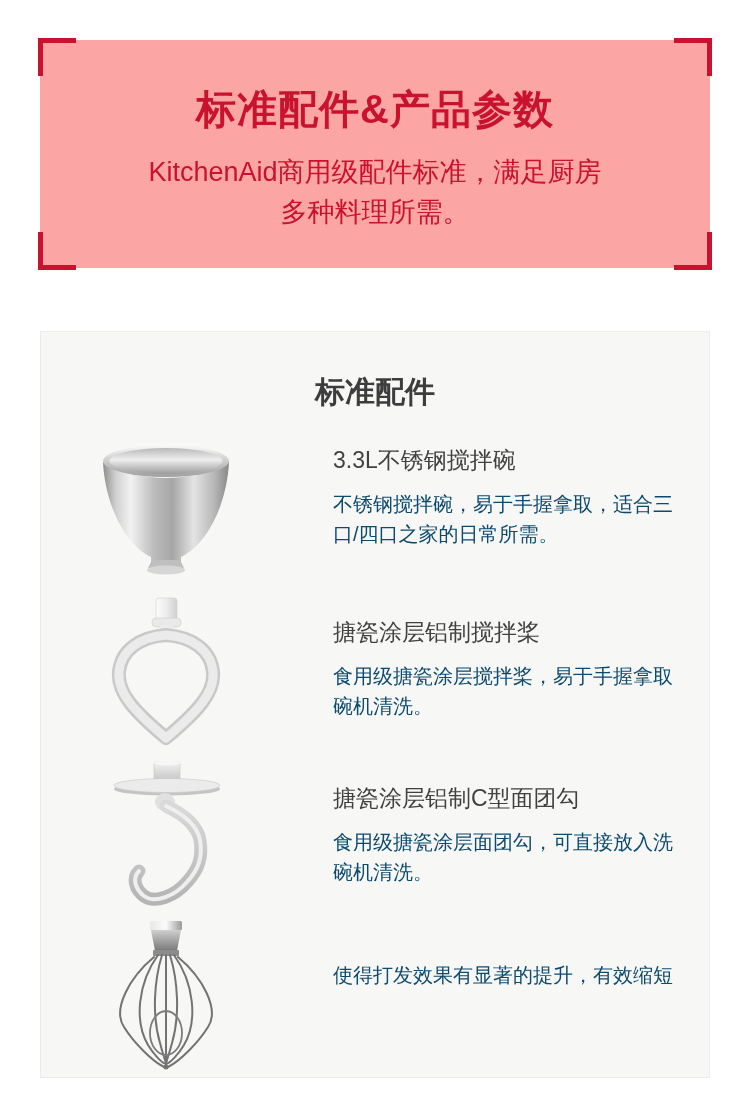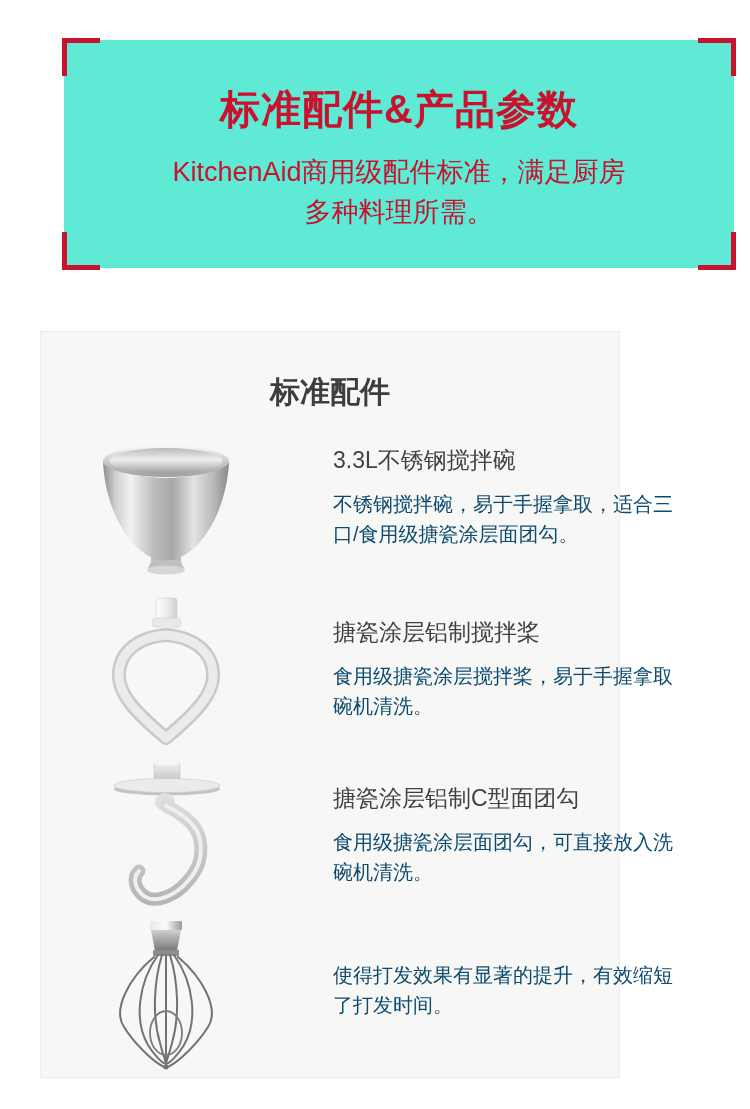--- a/index.html
+++ b/index.html
@@ -7,41 +7,40 @@
   body {
     width: 750px; height: 1109px; position: relative;
     font-family: "Liberation Sans", sans-serif;
     overflow: hidden;
   }
 
   
   .hero {
     position: absolute; left: 40px; top: 40px;
     width: 670px; height: 228px;
-    background: #5eead4;
-    margin-left: 24px;
+    background: #fca5a5;
   }
   .corner { position: absolute; width: 38px; height: 38px; }
   .corner.tl { left: -2px; top: -2px;  border-left: 5px solid #c9122e; border-top: 5px solid #c9122e; }
   .corner.tr { right: -2px; top: -2px; border-right: 5px solid #c9122e; border-top: 5px solid #c9122e; }
   .corner.bl { left: -2px; bottom: -2px; border-left: 5px solid #c9122e; border-bottom: 5px solid #c9122e; }
   .corner.br { right: -2px; bottom: -2px; border-right: 5px solid #c9122e; border-bottom: 5px solid #c9122e; }
   .hero-title {
     padding-top: 42px; text-align: center;
     font-size: 40px; font-weight: 700; color: #c9122e; letter-spacing: 1px;
   }
   .hero-sub {
     margin-top: 15px; text-align: center;
     font-size: 27px; line-height: 40px; color: #c9122e;
   }
 
   
   .panel {
     position: absolute; left: 40px; top: 331px;
-    width: 580px; height: 747px;
+    width: 670px; height: 747px;
     background: #f7f7f6; border: 1px solid #ececec;
   }
   .panel-heading {
     padding-top: 40px; text-align: center;
     font-size: 30px; font-weight: 700; color: #3d3d3d;
   }
   .rows { margin-top: 26px; }
   .row { display: flex; height: 158px; align-items: flex-start; }
   .row-media { width: 250px; flex: none; display: flex; justify-content: center; }
   .row-text { flex: 1; padding-left: 42px; }
@@ -103,21 +102,21 @@
           <ellipse cx="65" cy="20" rx="63" ry="16" fill="url(#lgRim)"></ellipse>
           <ellipse cx="65" cy="20" rx="56.5" ry="13" fill="url(#lgInner)"></ellipse>
           <path d="M51,119 L79,119 L83,127 L47,127 Z" fill="#bfbfbf"></path>
           <ellipse cx="65" cy="129" rx="19" ry="4.5" fill="#d6d6d6"></ellipse>
         </svg>
       </div>
       <div class="row-text">
         <div class="item-title">3.3L不锈钢搅拌碗</div>
         <div class="item-desc">
           <div>不锈钢搅拌碗，易于手握拿取，适合三</div>
-          <div>口/食用级搪瓷涂层面团勾。</div>
+          <div>口/四口之家的日常所需。</div>
         </div>
       </div>
     </div>
 
     <div class="row row2">
       <div class="row-media">
         <svg width="112" height="150" viewBox="0 0 112 150" aria-hidden="true">
           <defs>
             <linearGradient id="lgWhiteH" x1="0" y1="0" x2="1" y2="0">
               <stop offset="0" stop-color="#fdfdfd"></stop>
@@ -198,19 +197,18 @@
             <path d="M50,36 C26,56 8,88 20,106 C30,122 48,140 60,146"></path>
             <path d="M74,36 C98,56 116,88 104,106 C94,122 76,140 64,146"></path>
           </g>
           <ellipse cx="62" cy="112" rx="16" ry="22" fill="none" stroke="#7d7d7d" stroke-width="1.8"></ellipse>
           <circle cx="62" cy="146" r="2.5" fill="#737373"></circle>
         </svg>
       </div>
       <div class="row-text">
         <div class="item-desc">
           <div>使得打发效果有显著的提升，有效缩短</div>
-          <div>了打发时间。</div>
         </div>
       </div>
     </div>
 
   </div>
 </section>
 
 </body></html>

